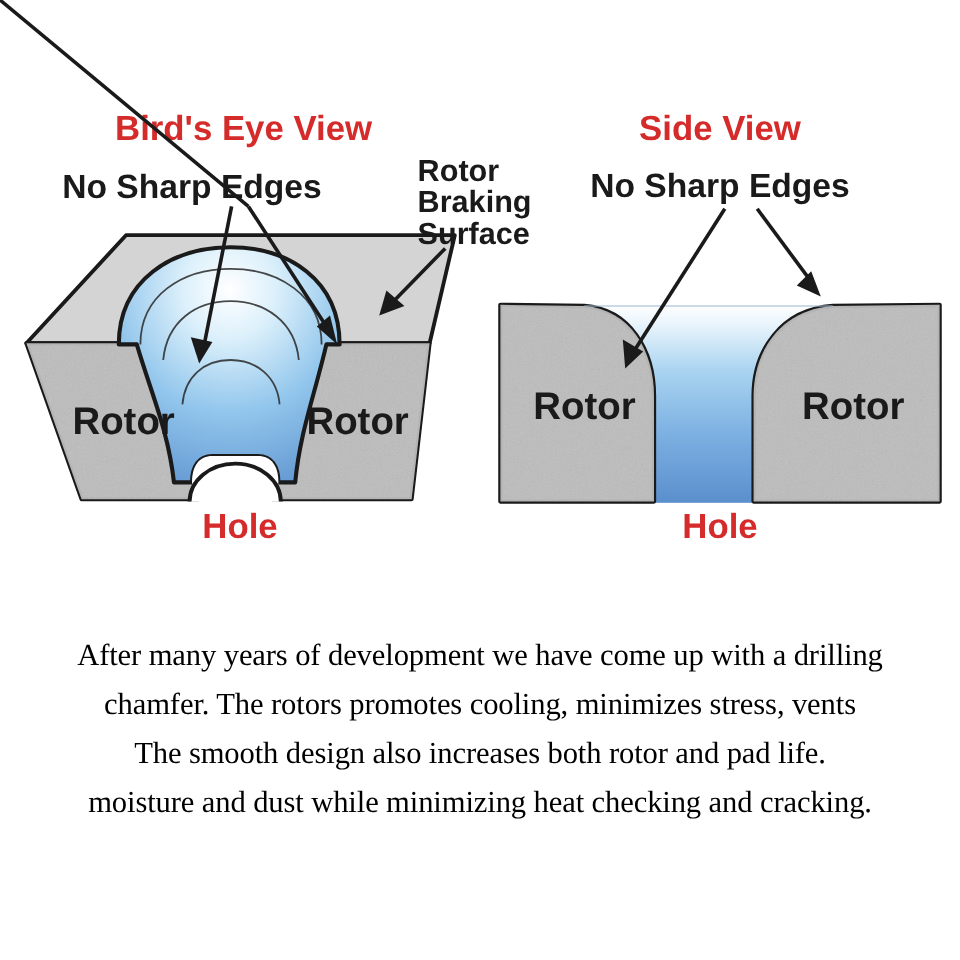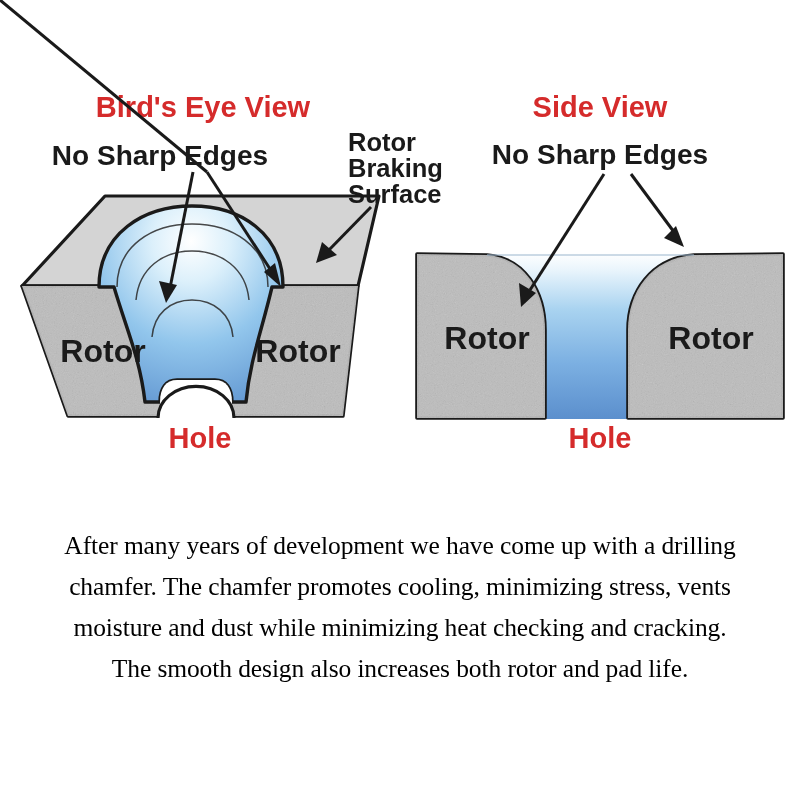--- a/index.html
+++ b/index.html
@@ -188,18 +188,18 @@
         <text x="487" y="349" text-anchor="middle" font-family="Liberation Sans, sans-serif" font-size="32" font-weight="bold" fill="#1a1a1a">Rotor</text>
         <text x="711" y="349" text-anchor="middle" font-family="Liberation Sans, sans-serif" font-size="32" font-weight="bold" fill="#1a1a1a">Rotor</text>
 
         <text x="600" y="448" text-anchor="middle" font-family="Liberation Sans, sans-serif" font-size="29" font-weight="bold" fill="#d52b2b">Hole</text>
       </g>
     </svg>
   </div>
 
   <div class="cap-text">
     <span class="cap-line">After many years of development we have come up with a drilling</span>
-    <span class="cap-line">chamfer. The chamfer promotes cooling, minimizing stress, vents</span>
+    <span class="cap-line">chamfer. The rotors promotes cooling, minimizes stress, vents</span>
+    <span class="cap-line">The smooth design also increases both rotor and pad life.</span>
     <span class="cap-line">moisture and dust while minimizing heat checking and cracking.</span>
-    <span class="cap-line">The smooth design also increases both rotor and pad life.</span>
   </div>
 
 </div>
 
 </body></html>

